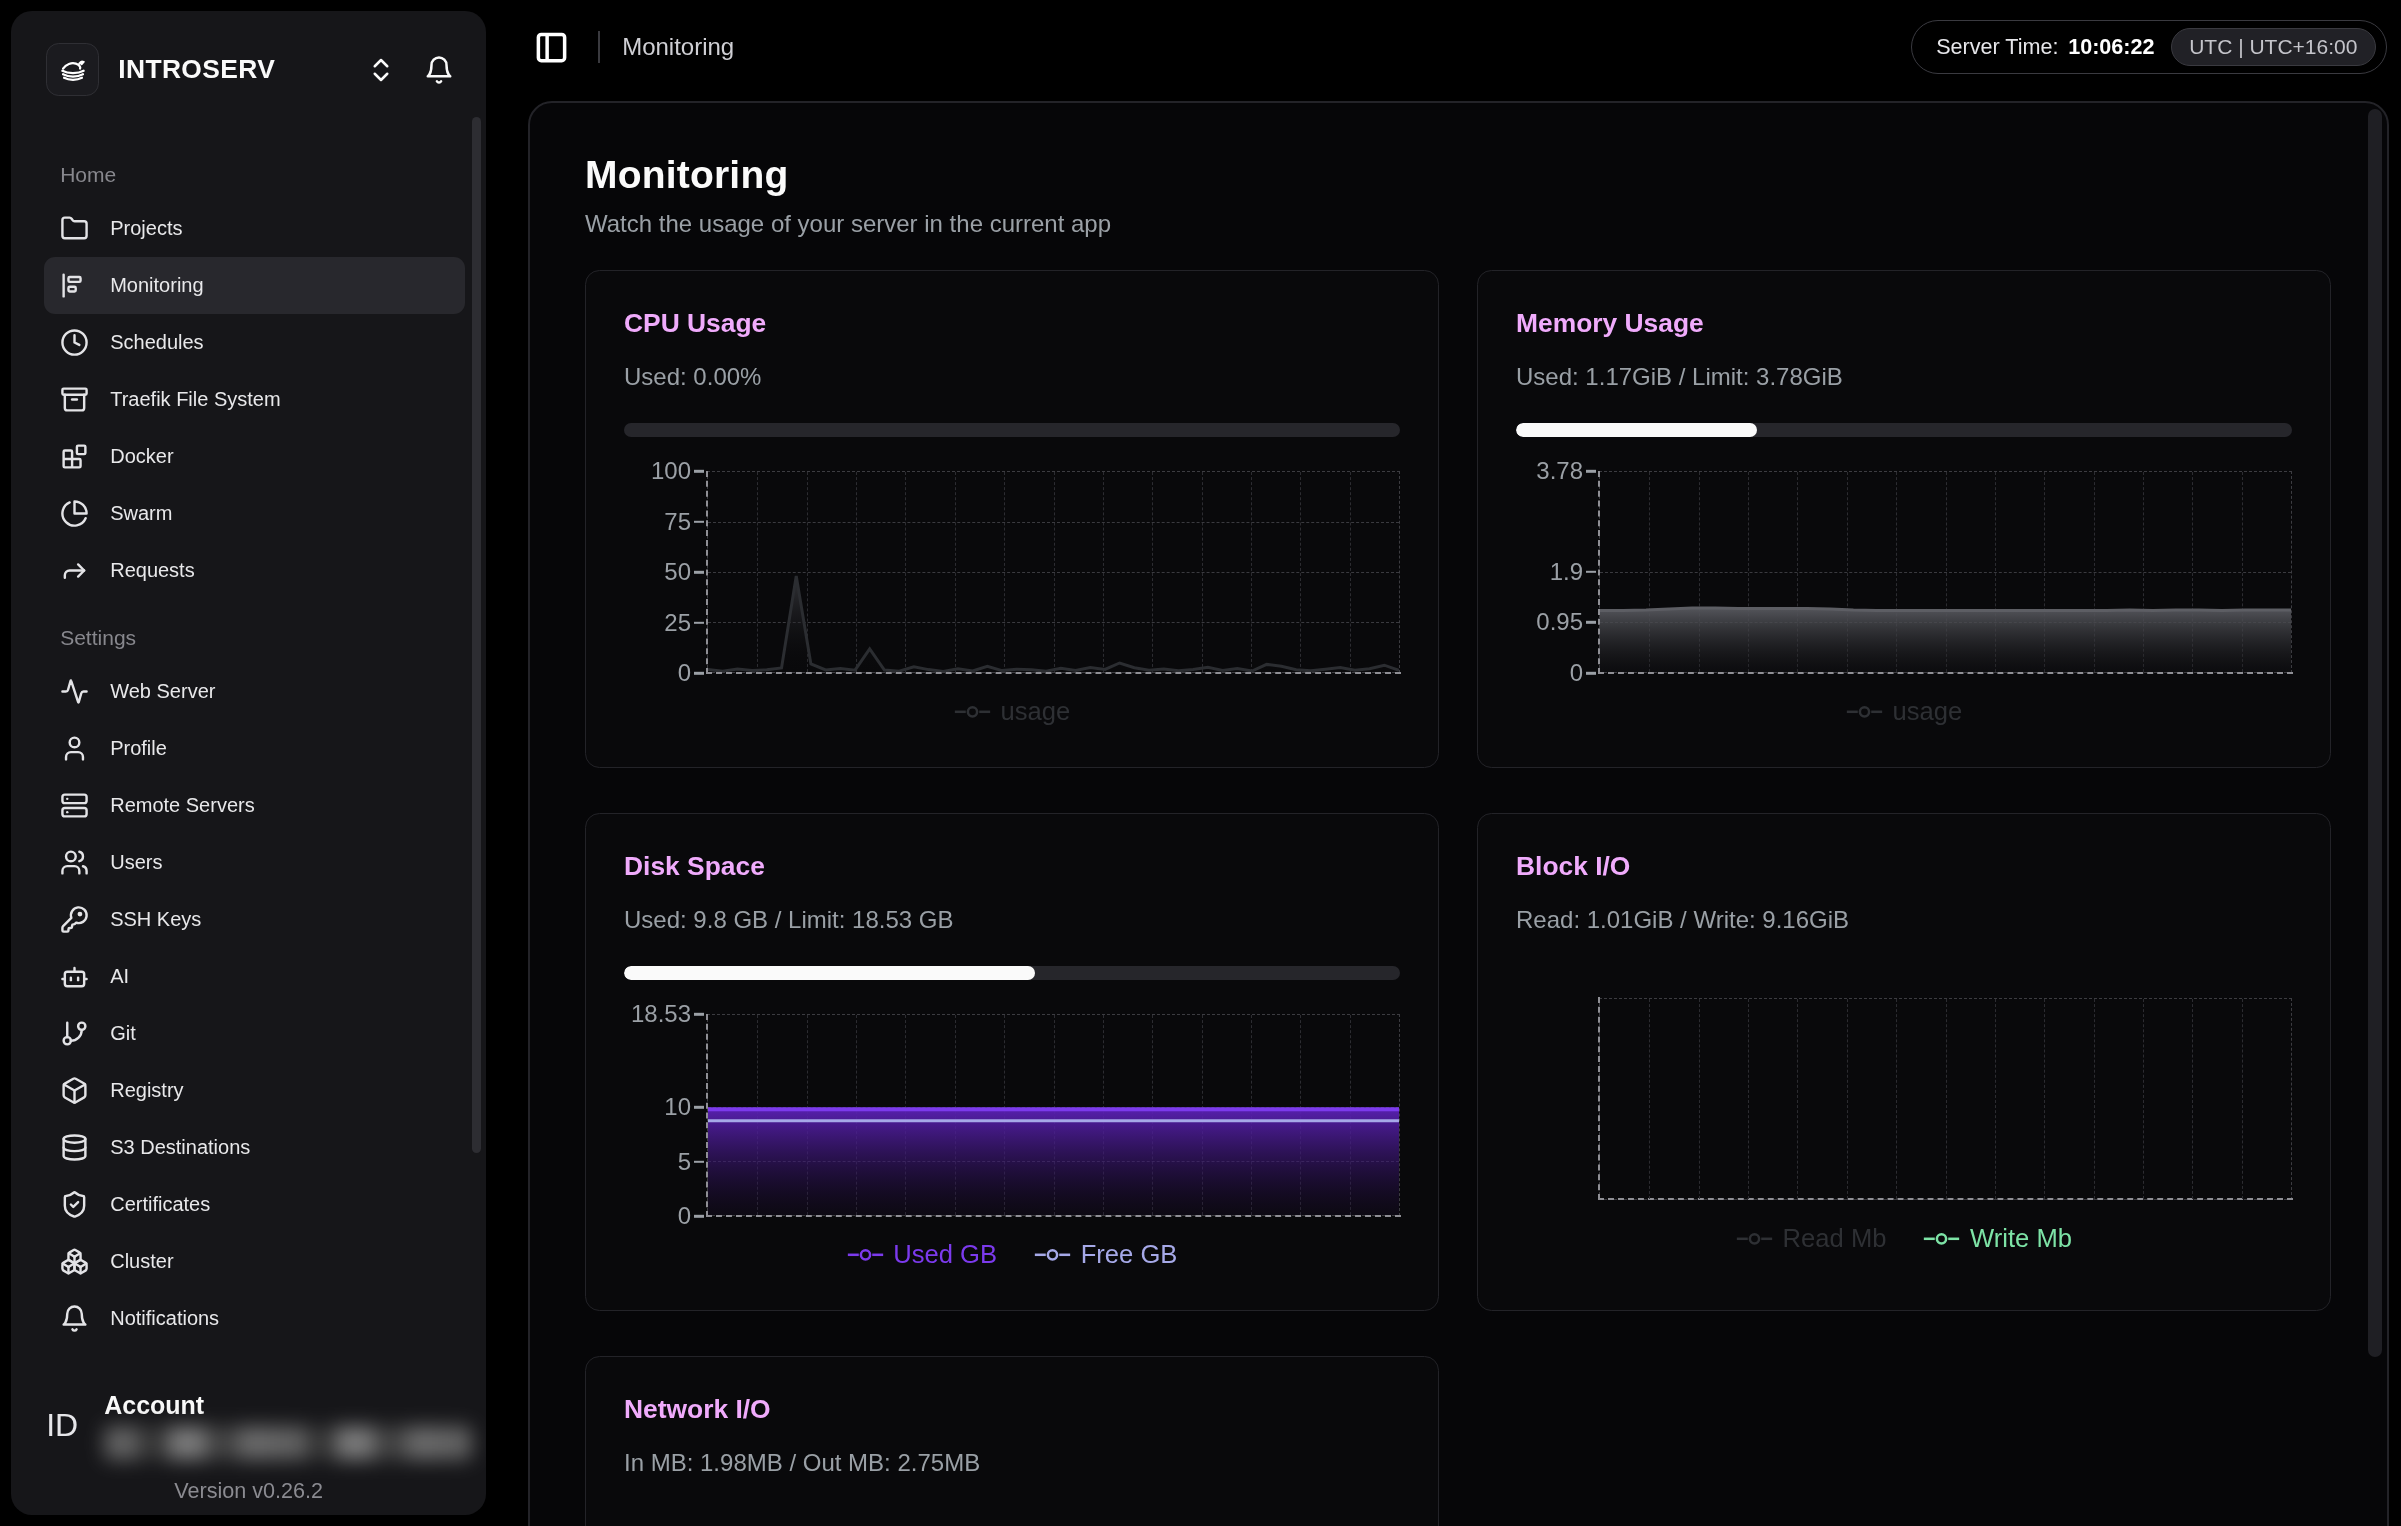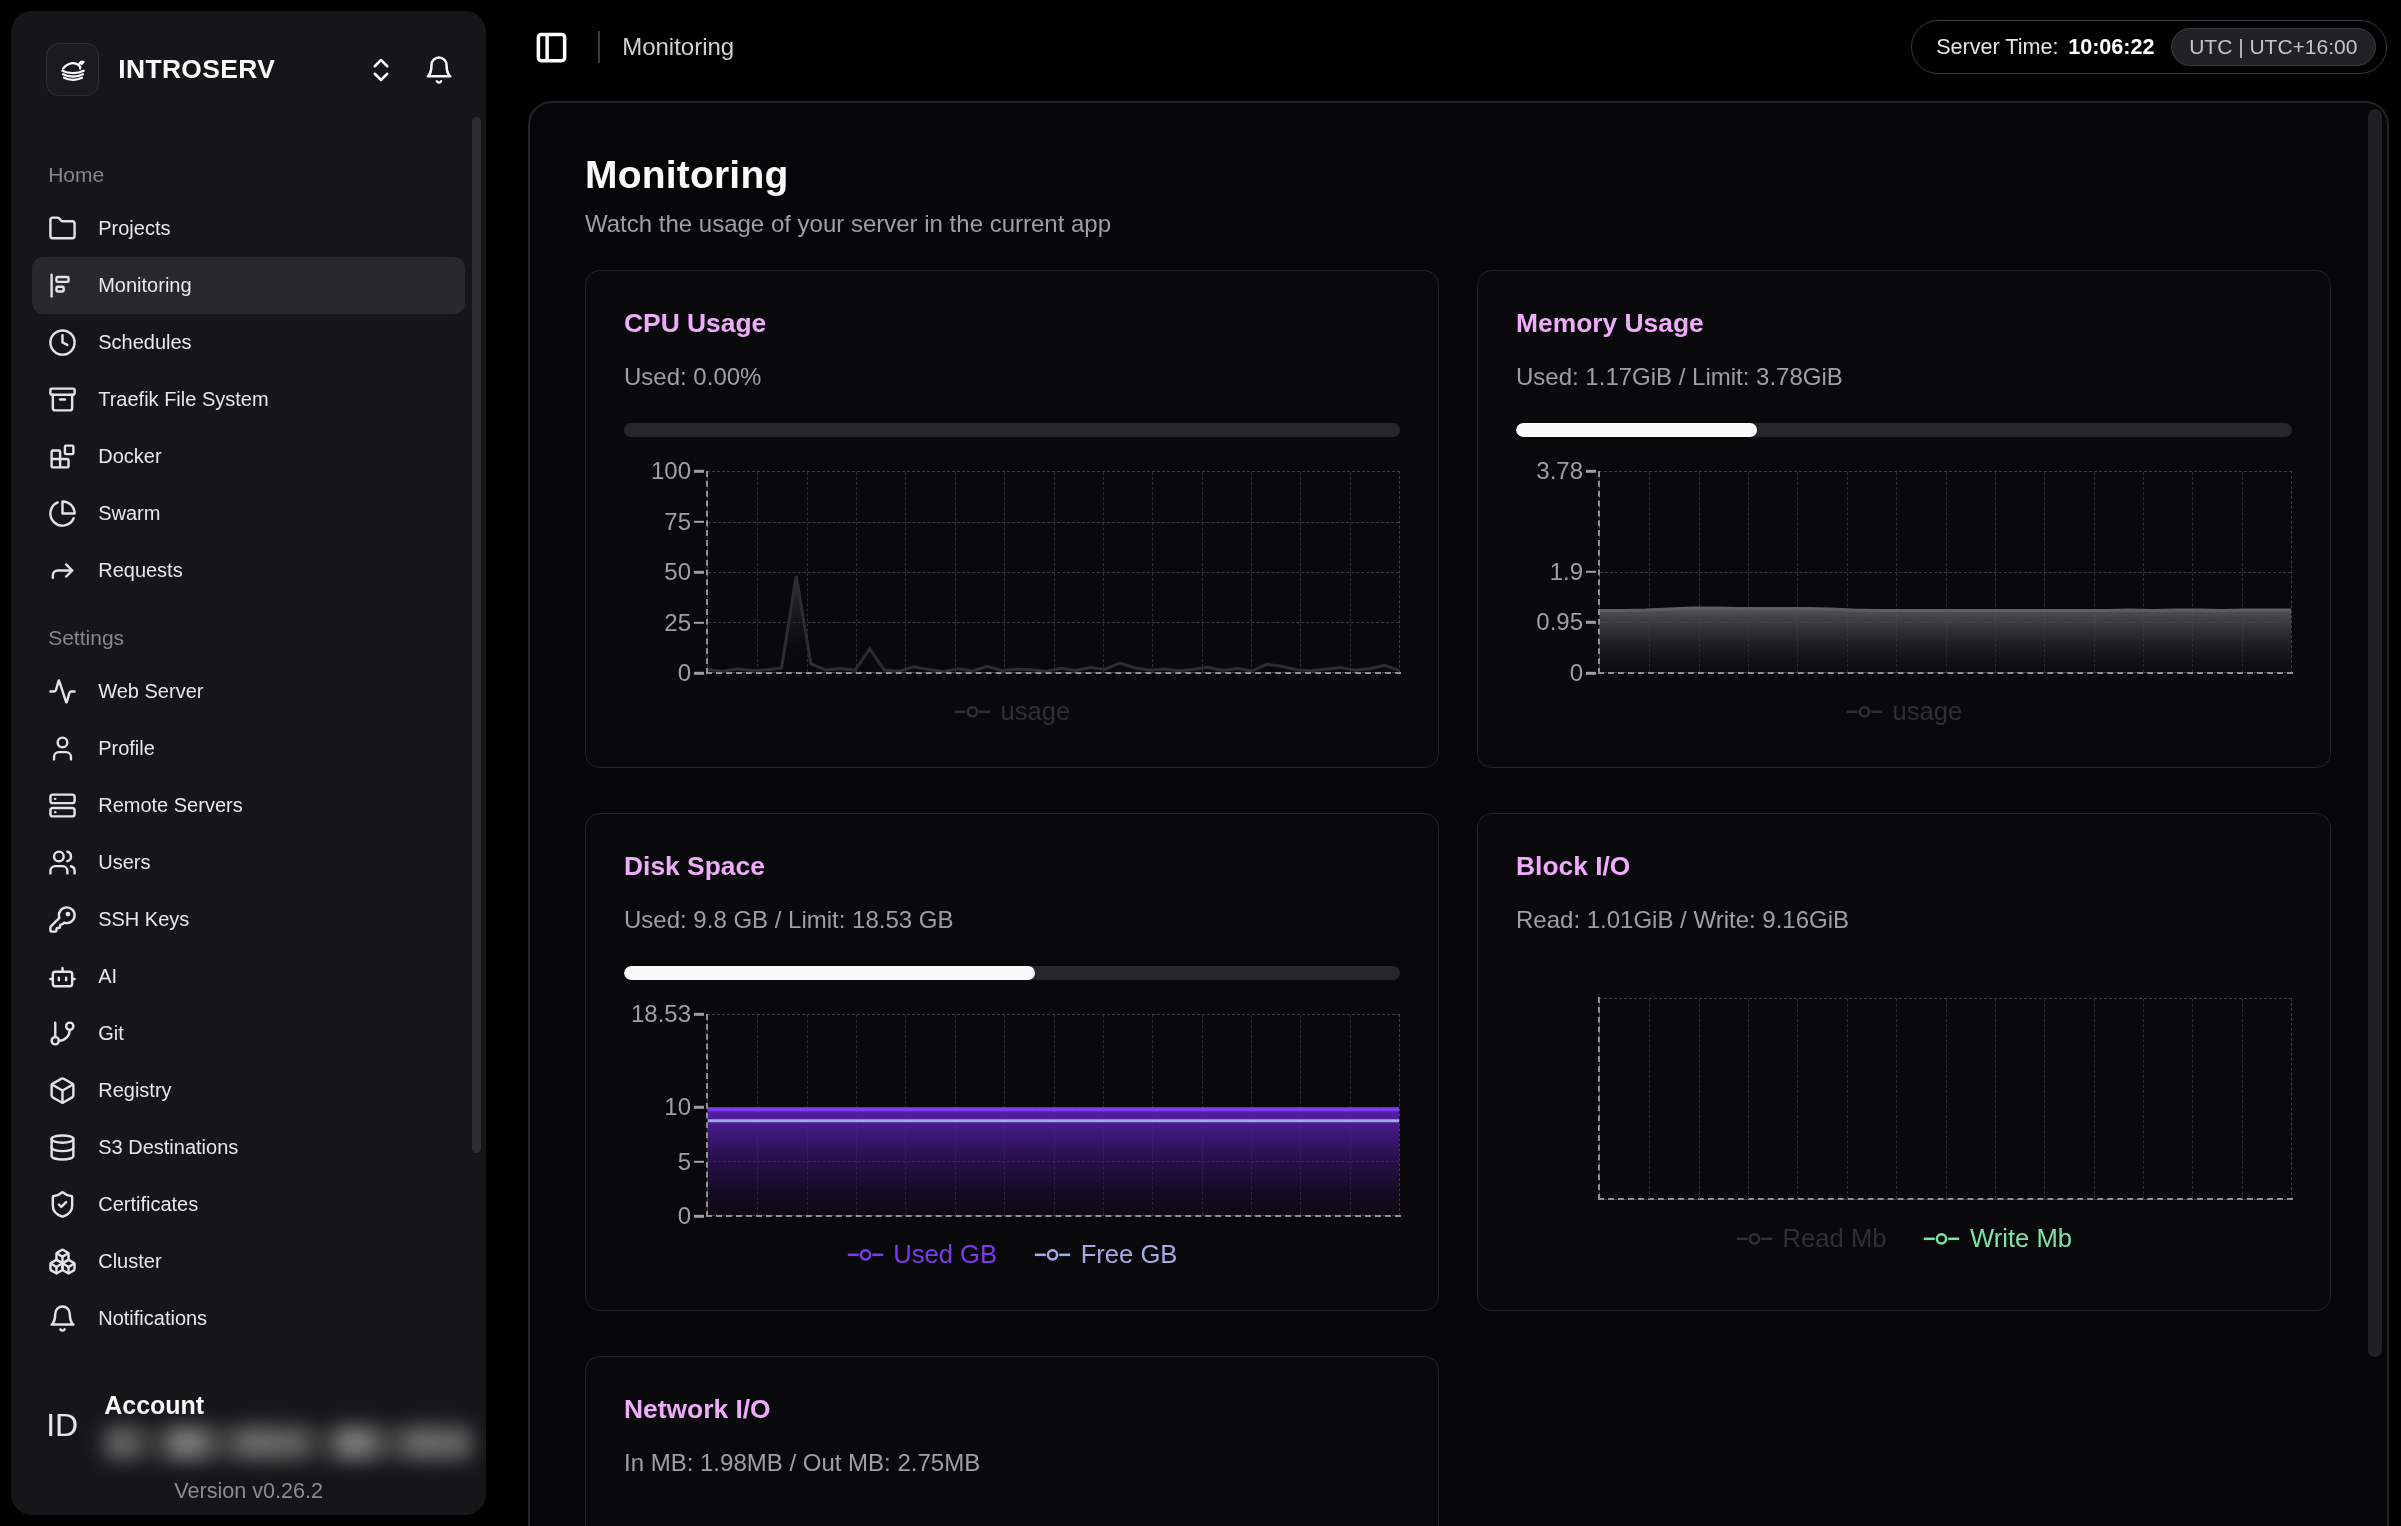--- a/index.html
+++ b/index.html
@@ -10,21 +10,21 @@
   .sidebar { position:absolute; left:11.2px; top:11.2px; width:475px; height:1504px;
     background:#161619; border-radius:21px; overflow:hidden; }
   .sb-header { display:flex; align-items:center; gap:19px; padding:32px 27px 8px 35px; }
   .logo-box { width:53px; height:53px; border:1.6px solid #2f2f34; border-radius:12.8px;
     display:flex; align-items:center; justify-content:center; background:#1b1b1f; flex:0 0 auto; }
   .logo-box svg { width:34px; height:34px; stroke:#fff; fill:none; stroke-width:1.6; stroke-linecap:round; }
   .brand { font-size:26.4px; font-weight:700; letter-spacing:0.4px; color:#fafafa; }
   .sb-spacer { flex:1; }
   .sb-iconbtn { background:none; border:none; cursor:pointer; padding:4.8px; display:flex; }
   .sb-iconbtn svg { width:30px; height:30px; stroke:#fafafa; fill:none; stroke-width:2; stroke-linecap:round; stroke-linejoin:round; }
-  .sb-nav { padding:32px 21px 0 21px; }
+  .sb-nav { padding:32px 21px 0 21px;margin-left:12px; }
   .sb-section-label { font-size:21px; color:#87878d; padding:0 16px; margin:27px 0 12.8px 0; }
   .sb-item { display:flex; align-items:center; gap:21px; height:57px; padding:0 16px;
     border-radius:11.2px; cursor:pointer; }
   .sb-item.active { background:#28282d; }
   .sb-item svg { width:29px; height:29px; stroke:#e3e3e6; fill:none; stroke-width:2; stroke-linecap:round; stroke-linejoin:round; flex:0 0 auto; }
   .sb-item .lbl { font-size:20px; color:#e8e8ea; white-space:nowrap; }
   .sb-thumb { position:absolute; right:4.8px; top:106px; width:9.6px; height:1036px;
     background:#2d2d32; border-radius:4.8px; }
   .sb-footer { position:absolute; left:0; right:0; bottom:11.2px; padding:0 35px; }
   .acct-row { display:flex; align-items:center; gap:26px; cursor:pointer; }

